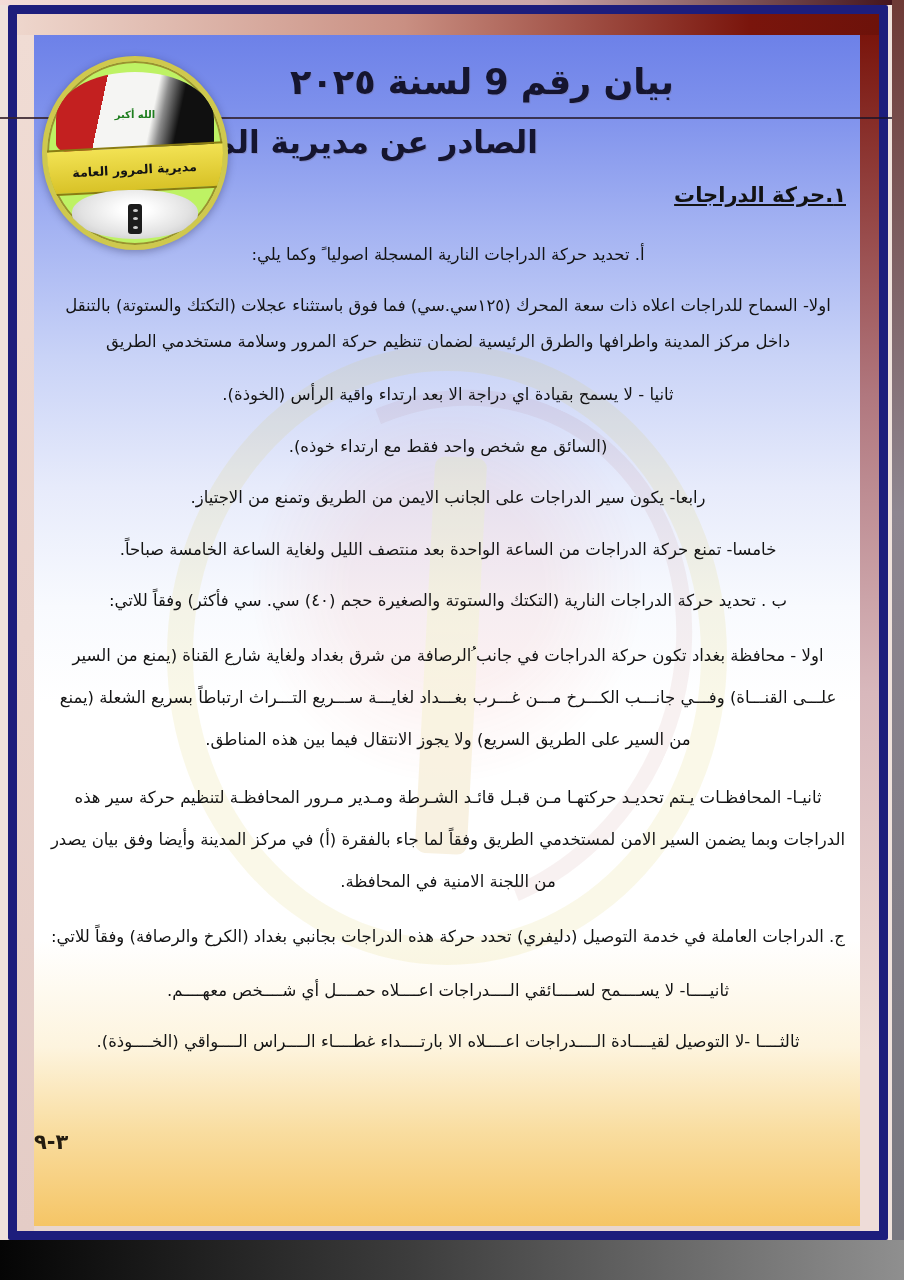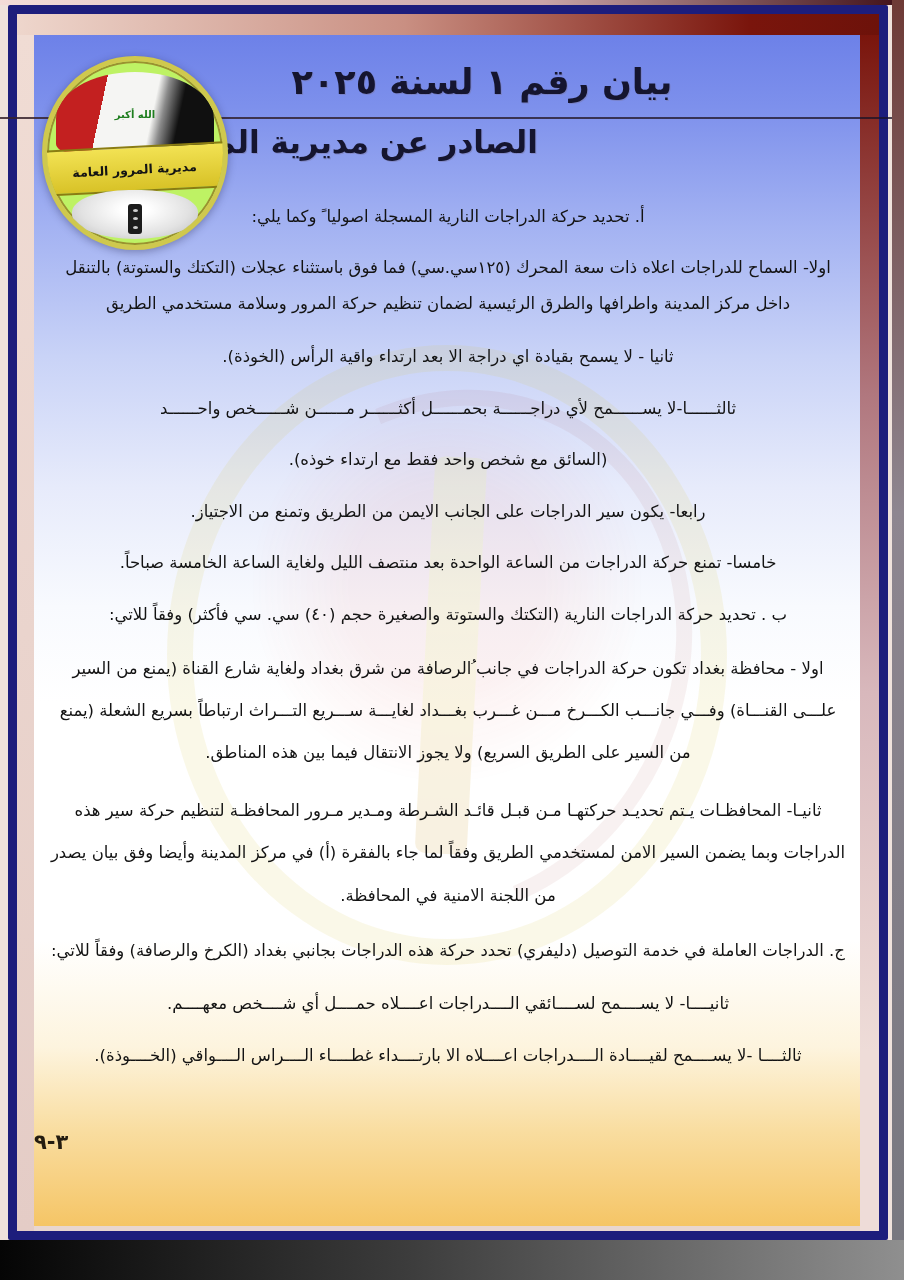--- a/index.html
+++ b/index.html
@@ -91,43 +91,43 @@
     <div class="strip-bottom"></div>
 
     <div class="content">
       <div class="watermark">
         <div class="wm-ring"></div>
         <div class="wm-arc"></div>
         <div class="wm-bar"></div>
       </div>
 
       <div class="text">
+        <div class="section-title">١.حركة الدراجات</div>
 
         <p>أ.  تحديد حركة الدراجات النارية المسجلة اصوليا ً وكما يلي:</p>
         <p>اولا- السماح للدراجات اعلاه ذات سعة المحرك (١٢٥سي.سي)  فما فوق باستثناء عجلات  (التكتك والستوتة) بالتنقل داخل مركز المدينة واطرافها والطرق الرئيسية لضمان تنظيم  حركة المرور وسلامة مستخدمي الطريق</p>
         <p class="mt">ثانيا - لا يسمح بقيادة اي دراجة الا بعد ارتداء واقية الرأس (الخوذة).</p>
-        <p>ثالثــــــا-لا يســــــمح لأي دراجــــــة بحمــــــل أكثــــــر مــــــن شــــــخص واحــــــد</p>
         <p>(السائق مع شخص واحد فقط مع ارتداء خوذه).</p>
         <p>رابعا- يكون سير الدراجات على الجانب الايمن من الطريق وتمنع من الاجتياز.</p>
         <p>خامسا- تمنع حركة الدراجات من الساعة الواحدة بعد منتصف الليل ولغاية الساعة الخامسة صباحاً.</p>
         <p>ب . تحديد حركة الدراجات النارية (التكتك والستوتة والصغيرة حجم (٤٠) سي. سي فأكثر) وفقاً للاتي:</p>
         <p class="wide">اولا - محافظة بغداد تكون حركة الدراجات في جانب ُالرصافة من شرق بغداد ولغاية شارع القناة (يمنع من السير علـــى القنـــاة) وفـــي جانـــب الكـــرخ مـــن غـــرب بغـــداد لغايـــة ســـريع التـــراث ارتباطاً بسريع الشعلة (يمنع من السير على الطريق السريع) ولا يجوز الانتقال فيما بين هذه المناطق.</p>
         <p class="wide">ثانيـا-  المحافظـات يـتم تحديـد حركتهـا مـن قبـل قائـد الشـرطة ومـدير مـرور المحافظـة لتنظيم حركة سير هذه الدراجات وبما يضمن السير الامن لمستخدمي الطريق وفقاً لما جاء بالفقرة (أ) في مركز المدينة وأيضا وفق بيان يصدر من اللجنة الامنية في المحافظة.</p>
         <p>ج. الدراجات العاملة في خدمة التوصيل (دليفري) تحدد حركة هذه الدراجات بجانبي بغداد (الكرخ والرصافة) وفقاً للاتي:</p>
         <p class="mt">ثانيــــا- لا يســــمح لســــائقي الــــدراجات اعــــلاه حمــــل أي شــــخص معهــــم.</p>
-        <p>ثالثــــا -لا يســــمح لقيــــادة الــــدراجات اعــــلاه الا بارتــــداء غطــــاء الــــراس الــــواقي (الخــــوذة).</p>
+        <p>ثالثــــا -لا التوصيل لقيــــادة الــــدراجات اعــــلاه الا بارتــــداء غطــــاء الــــراس الــــواقي (الخــــوذة).</p>
       </div>
 
       <div class="page-num">٣-٩</div>
     </div>
   </div>
 
   <div class="sep"></div>
 
-  <div class="title1">بيان رقم ١ لسنة ٢٠٢٥</div>
+  <div class="title1">بيان رقم 9 لسنة ٢٠٢٥</div>
   <div class="title2">الصادر عن مديرية المرور العامة</div>
 
   <div class="logo">
     <div class="logo-flag"></div>
     <div class="logo-flag-text">الله أكبر</div>
     <div class="logo-banner">مديرية المرور العامة</div>
     <div class="logo-base"></div>
     <div class="traffic-light">
       <i></i>
         <i></i>

